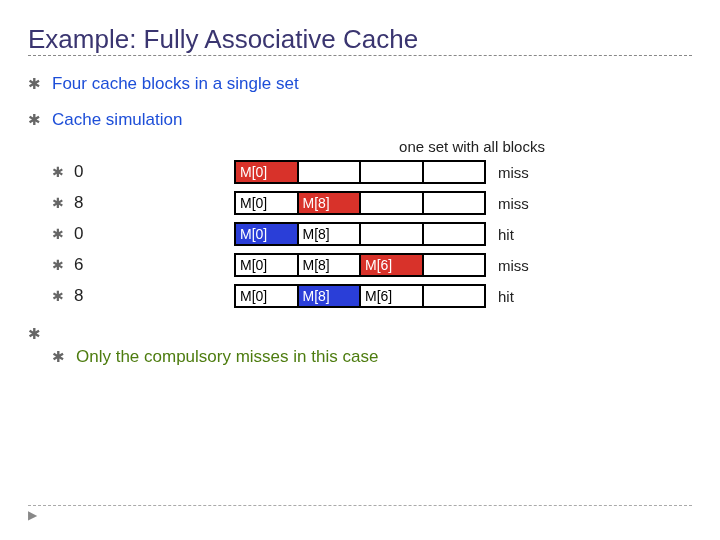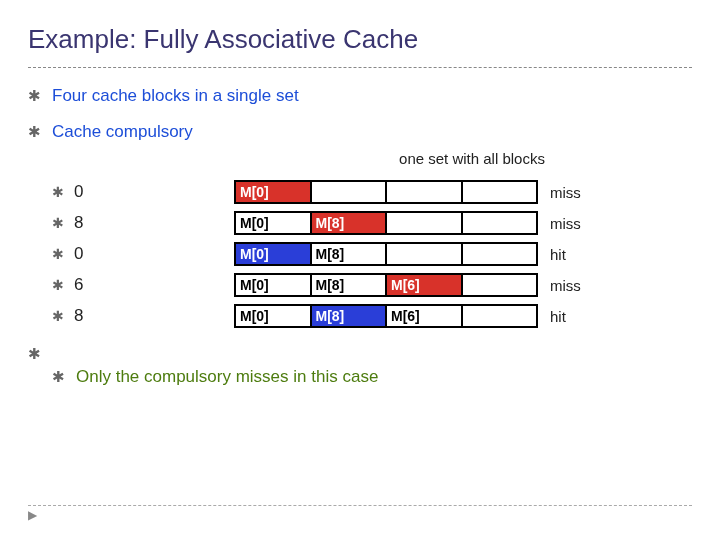--- a/index.html
+++ b/index.html
@@ -8,21 +8,21 @@
     height: 540px;
     background: #fff;
     font-family: Arial, sans-serif;
     padding: 24px 28px;
     position: relative;
   }
   .title {
     font-size: 26px;
     color: #3a3570;
     font-weight: normal;
-    margin-bottom: 12px;
+    margin-bottom: 0;
   }
   .title-underline {
     border-bottom: 1px dashed #888;
     margin-bottom: 18px;
   }
   .bullet-row {
     display: flex;
     align-items: baseline;
     margin-bottom: 16px;
   }
@@ -38,21 +38,21 @@
     color: #1d4ed8;
   }
   .sim-block {
     margin-left: 24px;
   }
   .sim-caption {
     font-size: 15px;
     color: #222;
     text-align: center;
     margin-left: 200px;
-    margin-bottom: 12px;
+    margin-bottom: 4px;
   }
   .sim-row {
     display: flex;
     align-items: center;
     margin-bottom: 5px;
     height: 26px;
   }
   .sim-bullet {
     color: #666;
     font-size: 14px;
@@ -60,23 +60,22 @@
     min-width: 14px;
   }
   .sim-addr {
     font-size: 17px;
     color: #222;
     width: 160px;
   }
   .cache-set {
     display: flex;
     border: 2px solid #000;
-    width: 304px;
+    width: 252px;
     height: 24px;
-    font-weight: bold;
   }
   .cache-cell {
     flex: 1;
     border-right: 2px solid #000;
     display: flex;
     align-items: center;
     justify-content: flex-start;
     padding-left: 4px;
     font-size: 14px;
     color: #000;
@@ -122,21 +121,21 @@
 <div class="title">Example: Fully Associative Cache</div>
 <div class="title-underline"></div>
 
 <div class="bullet-row">
   <span class="bullet">✱</span>
   <span class="bullet-text">Four cache blocks in a single set</span>
 </div>
 
 <div class="bullet-row tight">
   <span class="bullet">✱</span>
-  <span class="bullet-text">Cache compulsory</span>
+  <span class="bullet-text">Cache simulation</span>
 </div>
 
 <div class="sim-block">
   <div class="sim-caption">one set with all blocks</div>
   <div id="sim-rows">
       <div class="sim-row">
         <span class="sim-bullet">✱</span>
         <span class="sim-addr">0</span>
         <div class="cache-set">
           <div class="cache-cell hl-red">M[0]</div>

